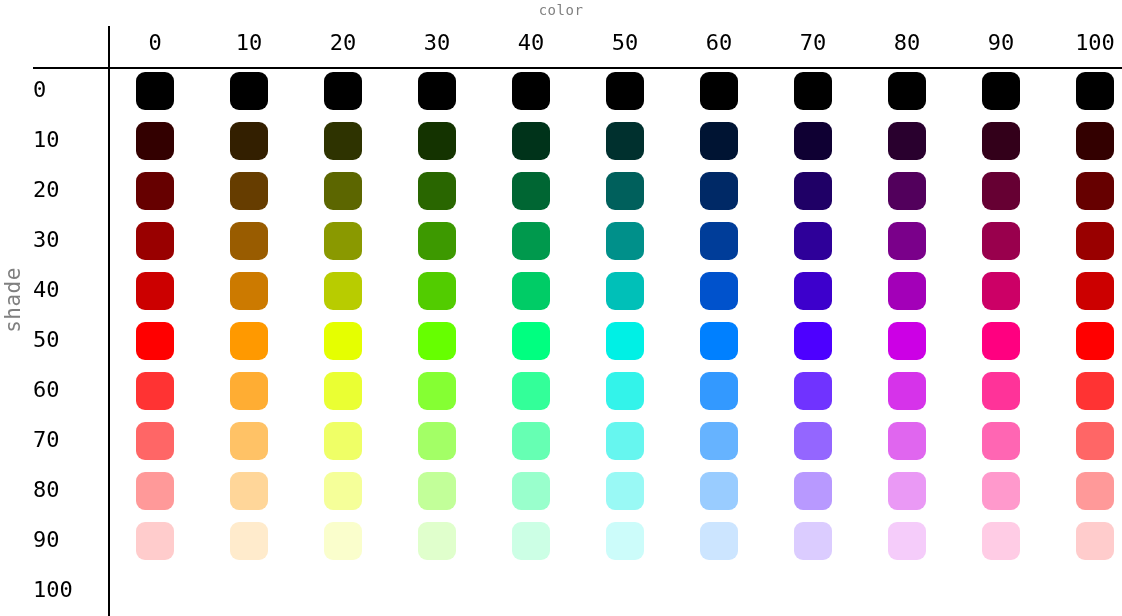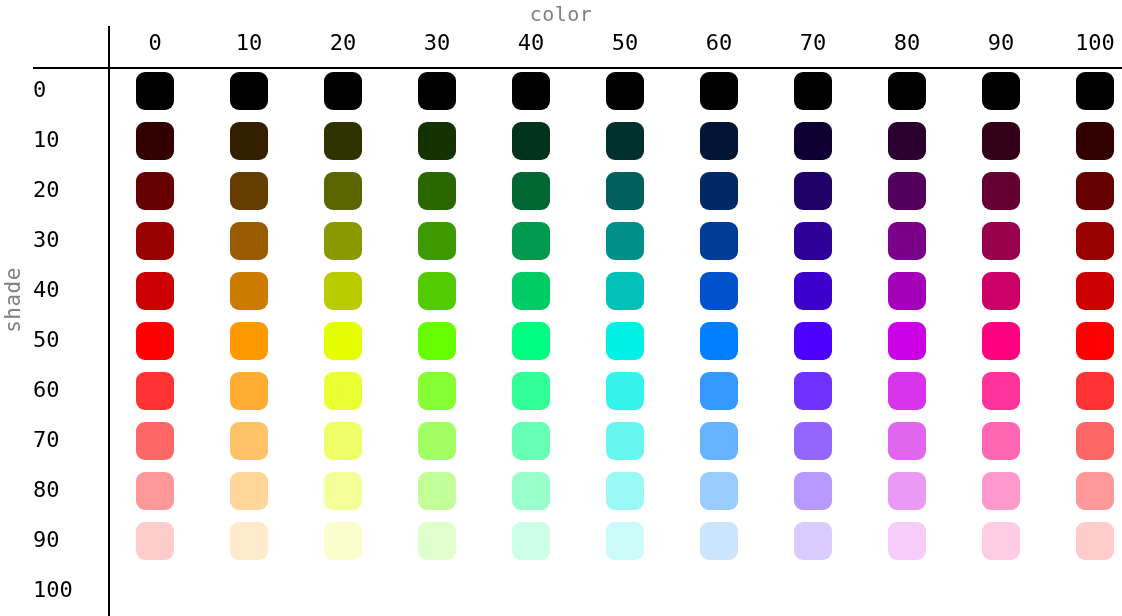--- a/index.html
+++ b/index.html
@@ -21,21 +21,21 @@
     background: #ffffff;
   }
 
   
   .col-title {
     position: absolute;
     top: 2px;
     left: 0;
     width: 1122px;
     text-align: center;
-    font-size: 20px;
+    font-size: 14px;
     color: #808080;
     letter-spacing: 0.5px;
     white-space: pre;
   }
   .row-title {
     position: absolute;
     left: -32px;
     top: 288px;
     width: 90px;
     text-align: center;

